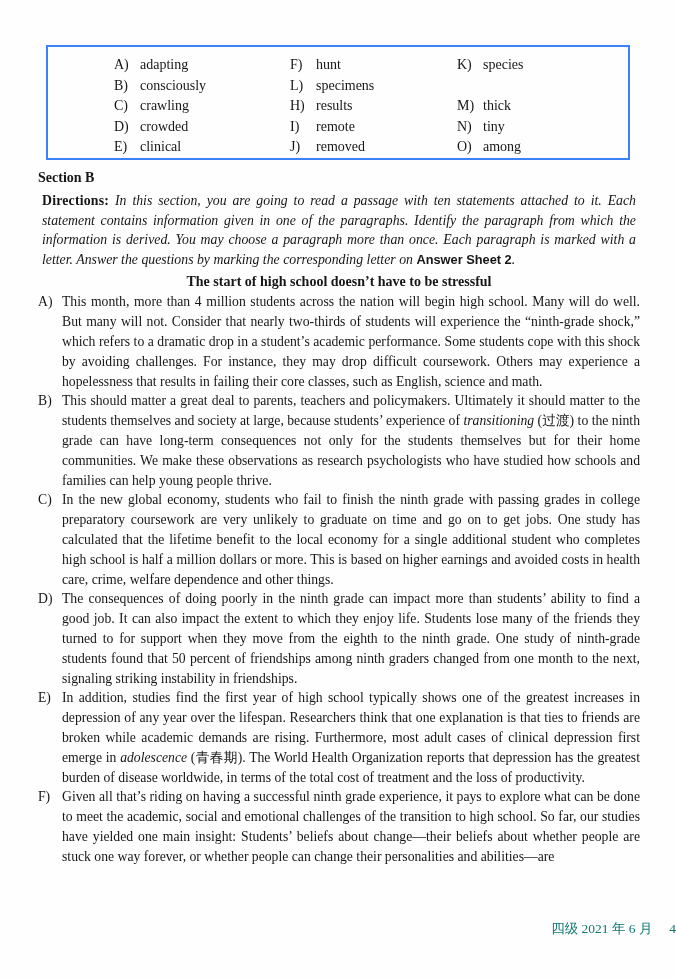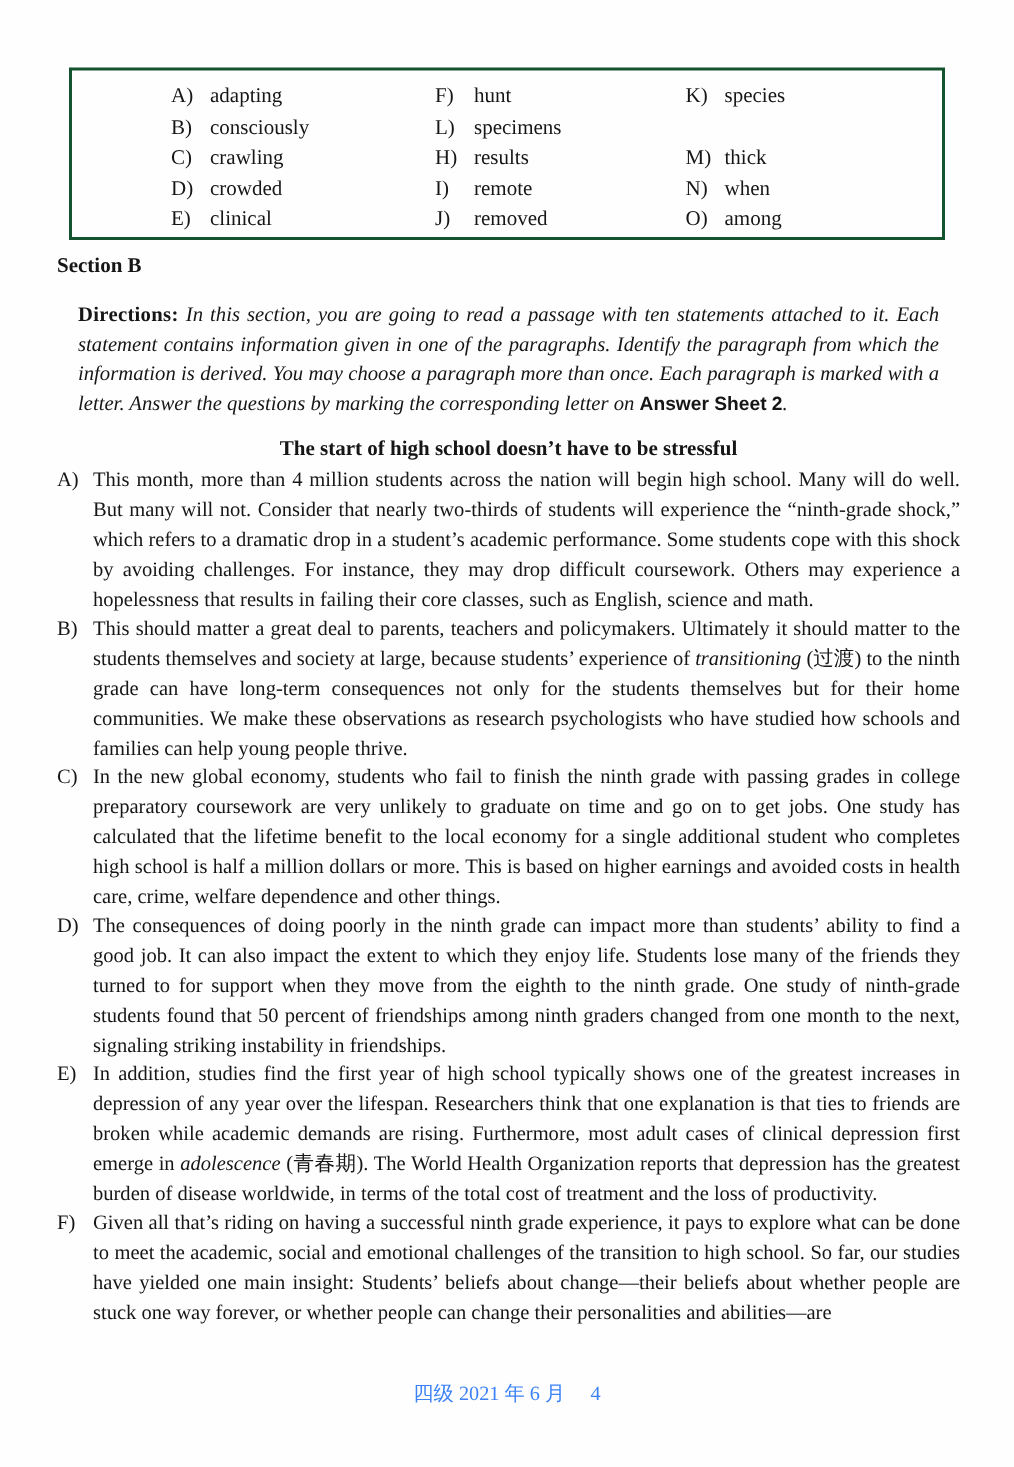--- a/index.html
+++ b/index.html
@@ -8,51 +8,51 @@
     width:676px; height:978px;
     margin:0 auto;
     background:#fefefe;
     color:#161616;
     font-family:"Liberation Serif","DejaVu Serif",serif;
     overflow:hidden;
   }
   .word-bank {
     position:absolute; left:46px; top:45px;
     width:584px; height:115px;
-    border:2px solid #14532d;
+    border:2px solid #3b82f6;
     box-sizing:border-box;
     padding:8px 0 0 66px;
   }
   .wb-row { display:flex; height:20.5px; align-items:center; font-size:14px; }
   .wb-cell { white-space:nowrap; }
   .wb-c1 { width:176px; }
   .wb-c2 { width:167px; }
   .wb-c3 { flex:1; }
   .wb-label { display:inline-block; width:26px; }
   .content { position:absolute; left:38px; top:170px; width:602px; }
   .section-heading { font-size:14px; font-weight:bold; margin:0 0 5px 0; }
   .directions {
     font-size:13.8px; line-height:19.6px;
-    text-align:justify; font-style:italic; margin:14px;
+    text-align:justify; font-style:italic; margin:4px;
   }
   .dir-label { font-style:normal; font-weight:bold; letter-spacing:0.2px; }
   .answer-sheet {
     font-style:normal; font-weight:bold;
     font-family:"Liberation Sans","DejaVu Sans",sans-serif;
     font-size:12.8px;
   }
   .passage-title { text-align:center; font-weight:bold; font-size:14px; margin:5px 0 2px 0; }
   .para {
     font-size:13.7px; line-height:19.8px;
     text-align:justify; margin:0; padding-left:24px;
   }
   .plabel { display:inline-block; width:24px; margin-left:-24px; }
   .footer {
     position:absolute; left:0; right:0; bottom:40px;
-    text-align:center; font-size:13.5px; color:#3b82f6;
+    text-align:right; font-size:13.5px; color:#0f766e;
   }
 </style>
 </head>
 <body>
 
 <div class="page">
 
   <div class="word-bank">
     <div class="wb-row">
       <div class="wb-cell wb-c1"><span class="wb-label">A)</span><span class="wb-word">adapting</span></div>
@@ -64,21 +64,21 @@
       <div class="wb-cell wb-c3"><span class="wb-label">L)</span><span class="wb-word">specimens</span></div>
     </div>
     <div class="wb-row">
       <div class="wb-cell wb-c1"><span class="wb-label">C)</span><span class="wb-word">crawling</span></div>
       <div class="wb-cell wb-c2"><span class="wb-label">H)</span><span class="wb-word">results</span></div>
       <div class="wb-cell wb-c3"><span class="wb-label">M)</span><span class="wb-word">thick</span></div>
     </div>
     <div class="wb-row">
       <div class="wb-cell wb-c1"><span class="wb-label">D)</span><span class="wb-word">crowded</span></div>
       <div class="wb-cell wb-c2"><span class="wb-label">I)</span><span class="wb-word">remote</span></div>
-      <div class="wb-cell wb-c3"><span class="wb-label">N)</span><span class="wb-word">when</span></div>
+      <div class="wb-cell wb-c3"><span class="wb-label">N)</span><span class="wb-word">tiny</span></div>
     </div>
     <div class="wb-row">
       <div class="wb-cell wb-c1"><span class="wb-label">E)</span><span class="wb-word">clinical</span></div>
       <div class="wb-cell wb-c2"><span class="wb-label">J)</span><span class="wb-word">removed</span></div>
       <div class="wb-cell wb-c3"><span class="wb-label">O)</span><span class="wb-word">among</span></div>
     </div>
   </div>
 
   <div class="content">
     <h2 class="section-heading">Section B</h2>

